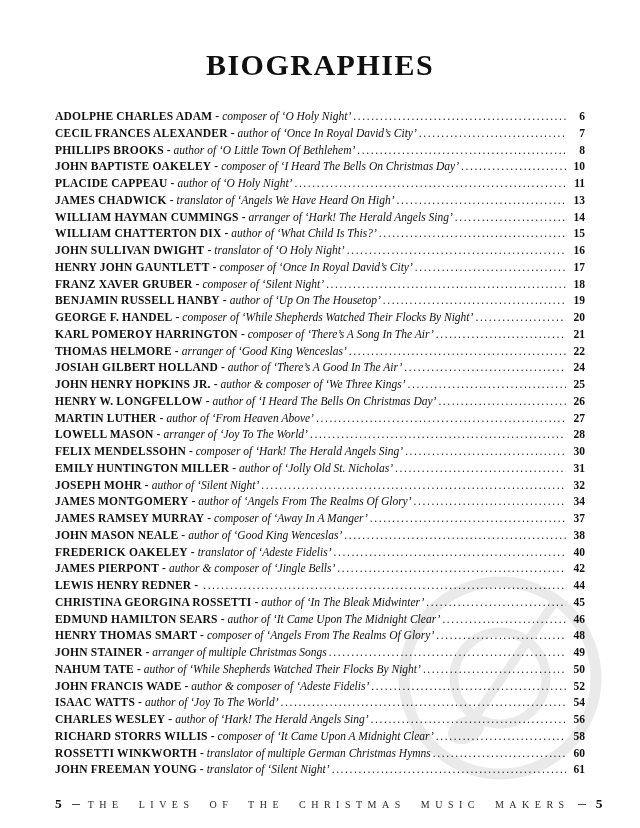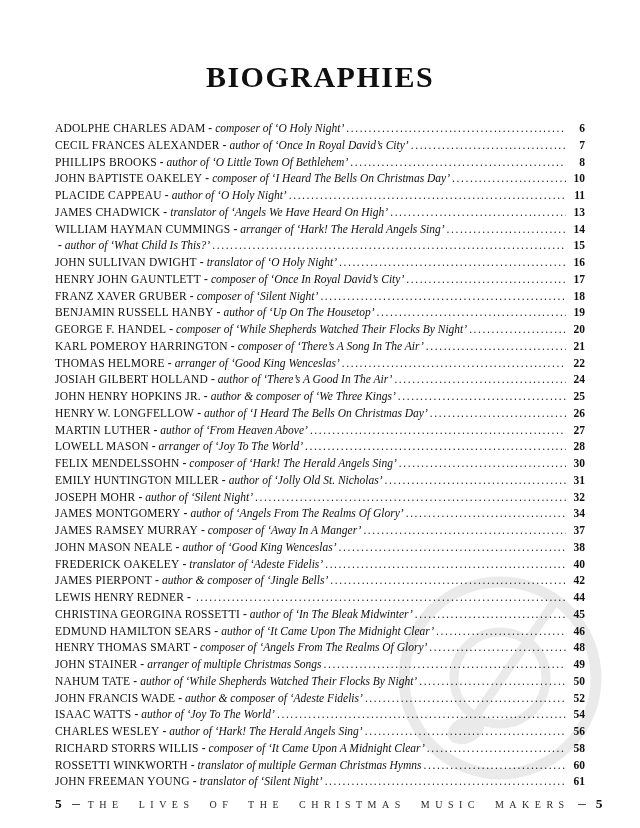--- a/index.html
+++ b/index.html
@@ -19,36 +19,36 @@
     z-index:0;
     pointer-events:none;
   }
 
   .title {
     position:relative; z-index:2;
     text-align:center;
     font-weight:bold;
     font-size:30px;
     letter-spacing:1.5px;
-    padding-top:60px;
+    padding-top:48px;
   }
 
   .toc {
     position:relative; z-index:2;
     list-style:none;
     margin:26px 55px 0 55px;
   }
   .entry {
     display:flex;
     align-items:baseline;
     font-size:11.5px;
     line-height:16.75px;
     white-space:nowrap;
   }
-  .name { font-weight:normal; letter-spacing:0.2px; }
+  .name { font-weight:bold; letter-spacing:0.2px; }
   .sep  { font-weight:bold; margin:0 3px; }
   .desc { font-style:italic; }
   .dots { flex:1; overflow:hidden; }
   .dots::after {
     content:"....................................................................................................................................";
     letter-spacing:1.6px;
     margin-left:2px;
     color:#222;
   }
   .pagenum {
@@ -142,20 +142,21 @@
 
     <li class="entry">
       <span class="name">WILLIAM HAYMAN CUMMINGS</span>
       <span class="sep">-</span>
       <span class="desc">arranger of ‘Hark! The Herald Angels Sing’</span>
       <span class="dots"></span>
       <span class="pagenum">14</span>
     </li>
 
     <li class="entry">
+      <span class="name">WILLIAM CHATTERTON DIX</span>
       <span class="sep">-</span>
       <span class="desc">author of ‘What Child Is This?’</span>
       <span class="dots"></span>
       <span class="pagenum">15</span>
     </li>
 
     <li class="entry">
       <span class="name">JOHN SULLIVAN DWIGHT</span>
       <span class="sep">-</span>
       <span class="desc">translator of ‘O Holy Night’</span>

